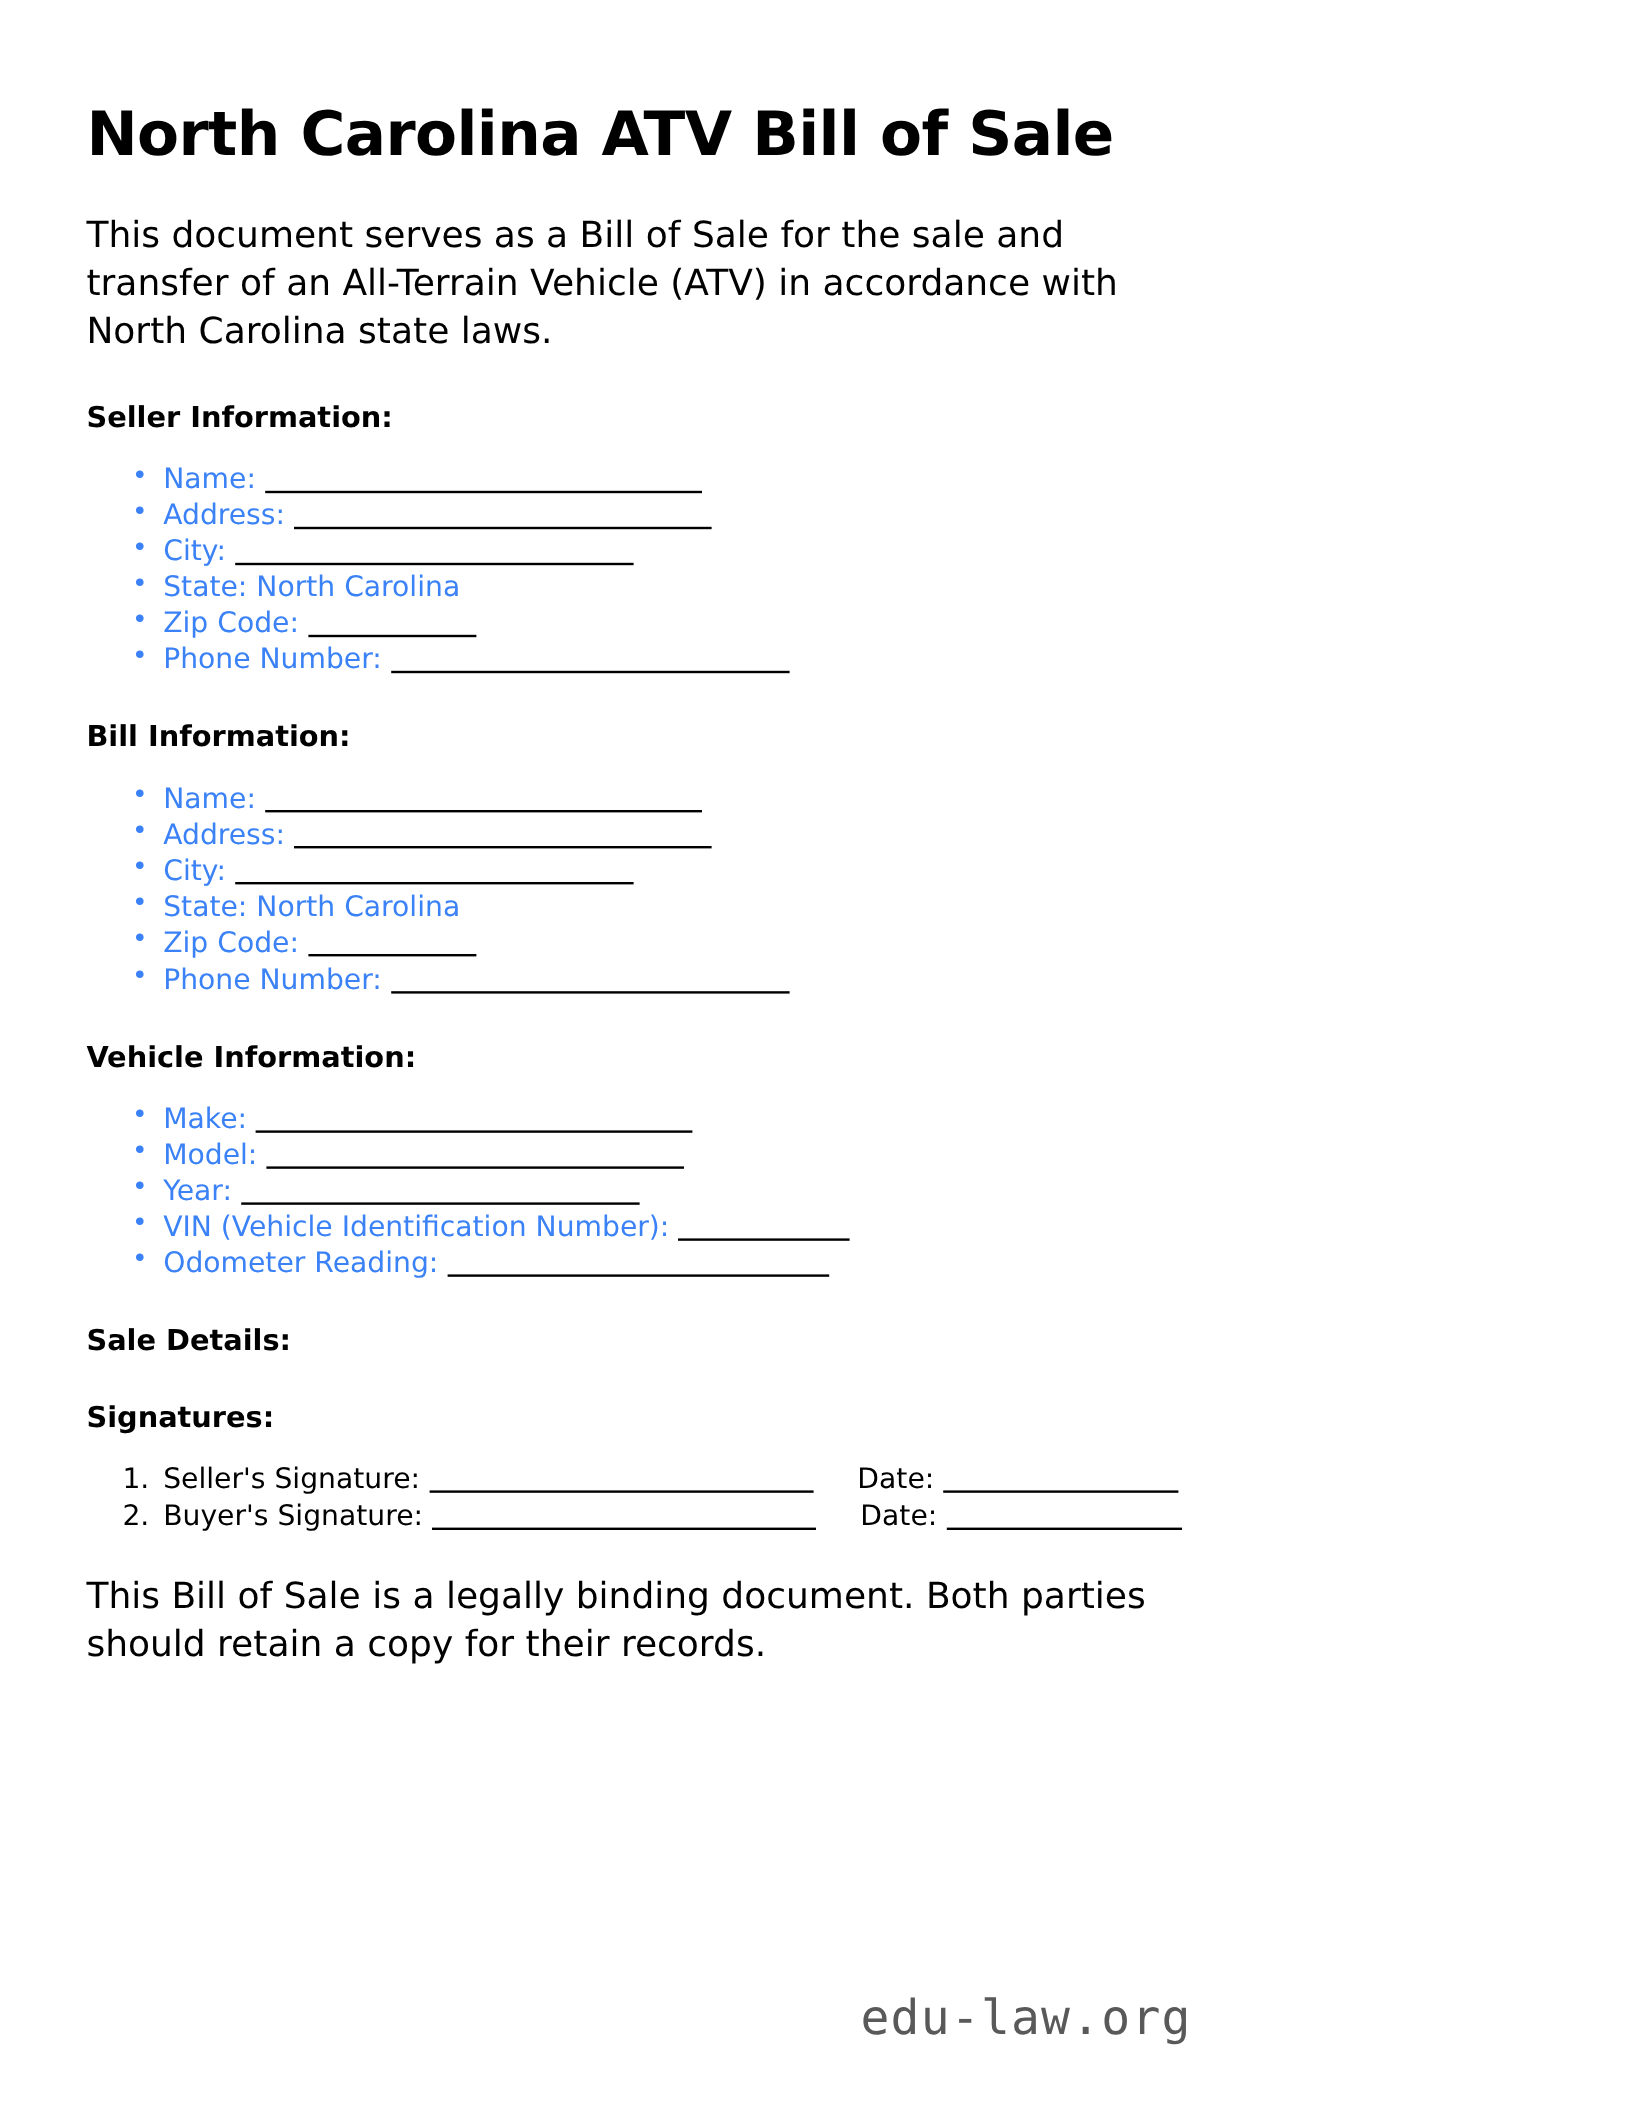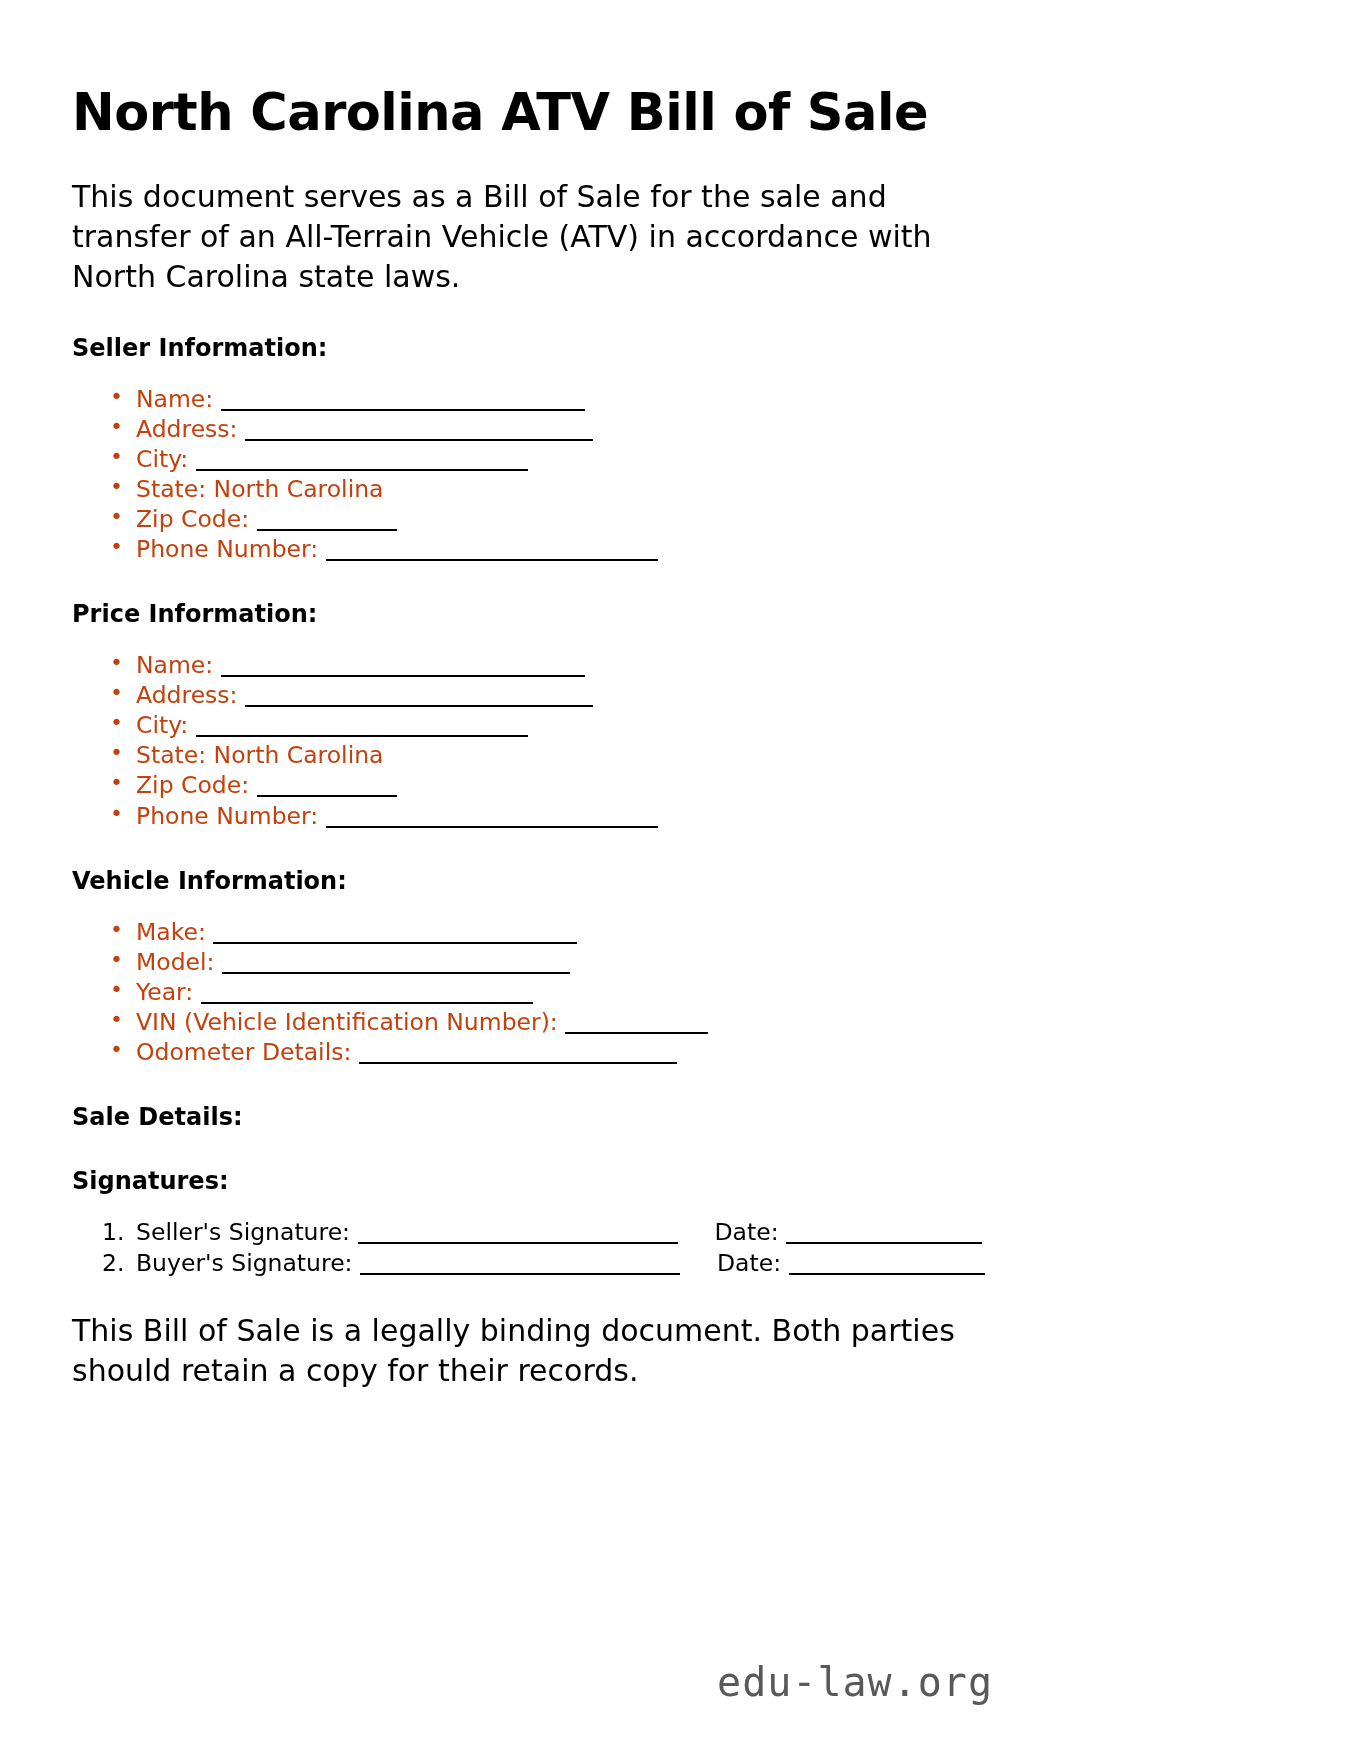--- a/index.html
+++ b/index.html
@@ -56,21 +56,21 @@
     list-style: none;
     margin: 22px 0 0 0;
     padding: 0 0 0 38px;
   }
   ul.field-list > li {
     position: relative;
     font-size: 23.5px;
     line-height: 1.28;
     padding-left: 26px;
     white-space: nowrap;
-    color: #c2410c;
+    color: #3b82f6;
   }
   ul.field-list > li::before {
     content: "\2022";
     position: absolute;
     left: 0;
     top: -1px;
     font-size: 22px;
     line-height: 1.28;
   }
 
@@ -136,37 +136,37 @@
   <h2 class="section-heading">Seller Information:</h2>
   <ul class="field-list">
     <li><span>Name:</span> <span class="fill fill-xl"></span></li>
     <li><span>Address:</span> <span class="fill fill-lg"></span></li>
     <li><span>City:</span> <span class="fill fill-md"></span></li>
     <li><span>State: North Carolina</span></li>
     <li><span>Zip Code:</span> <span class="fill fill-sm"></span></li>
     <li><span>Phone Number:</span> <span class="fill fill-md"></span></li>
   </ul>
 
-  <h2 class="section-heading">Price Information:</h2>
+  <h2 class="section-heading">Bill Information:</h2>
   <ul class="field-list">
     <li><span>Name:</span> <span class="fill fill-xl"></span></li>
     <li><span>Address:</span> <span class="fill fill-lg"></span></li>
     <li><span>City:</span> <span class="fill fill-md"></span></li>
     <li><span>State: North Carolina</span></li>
     <li><span>Zip Code:</span> <span class="fill fill-sm"></span></li>
     <li><span>Phone Number:</span> <span class="fill fill-md"></span></li>
   </ul>
 
   <h2 class="section-heading">Vehicle Information:</h2>
   <ul class="field-list">
     <li><span>Make:</span> <span class="fill fill-xl"></span></li>
     <li><span>Model:</span> <span class="fill fill-lg"></span></li>
     <li><span>Year:</span> <span class="fill fill-md"></span></li>
     <li><span>VIN (Vehicle Identification Number):</span> <span class="fill fill-vin"></span></li>
-    <li><span>Odometer Details:</span> <span class="fill fill-od"></span></li>
+    <li><span>Odometer Reading:</span> <span class="fill fill-od"></span></li>
   </ul>
 
   <h2 class="section-heading">Sale Details:</h2>
 
 
   <h2 class="section-heading">Signatures:</h2>
   <ol class="sig-list">
     <li>
       <span class="sig-num">1.</span>
       <span>Seller's Signature:</span>

